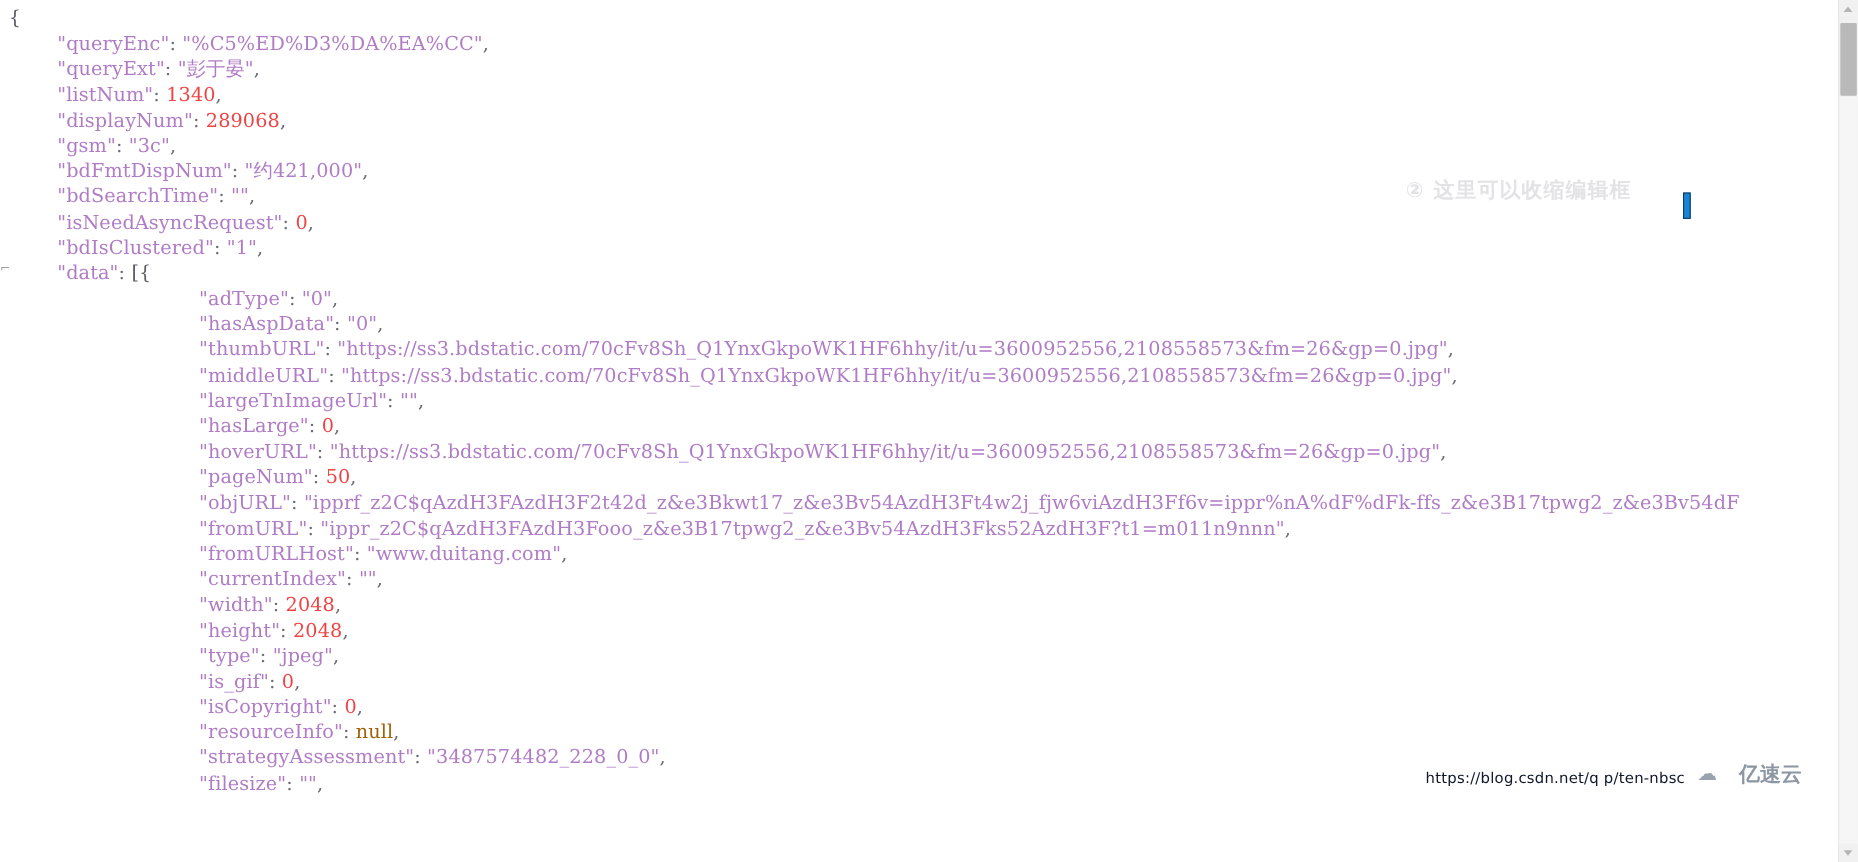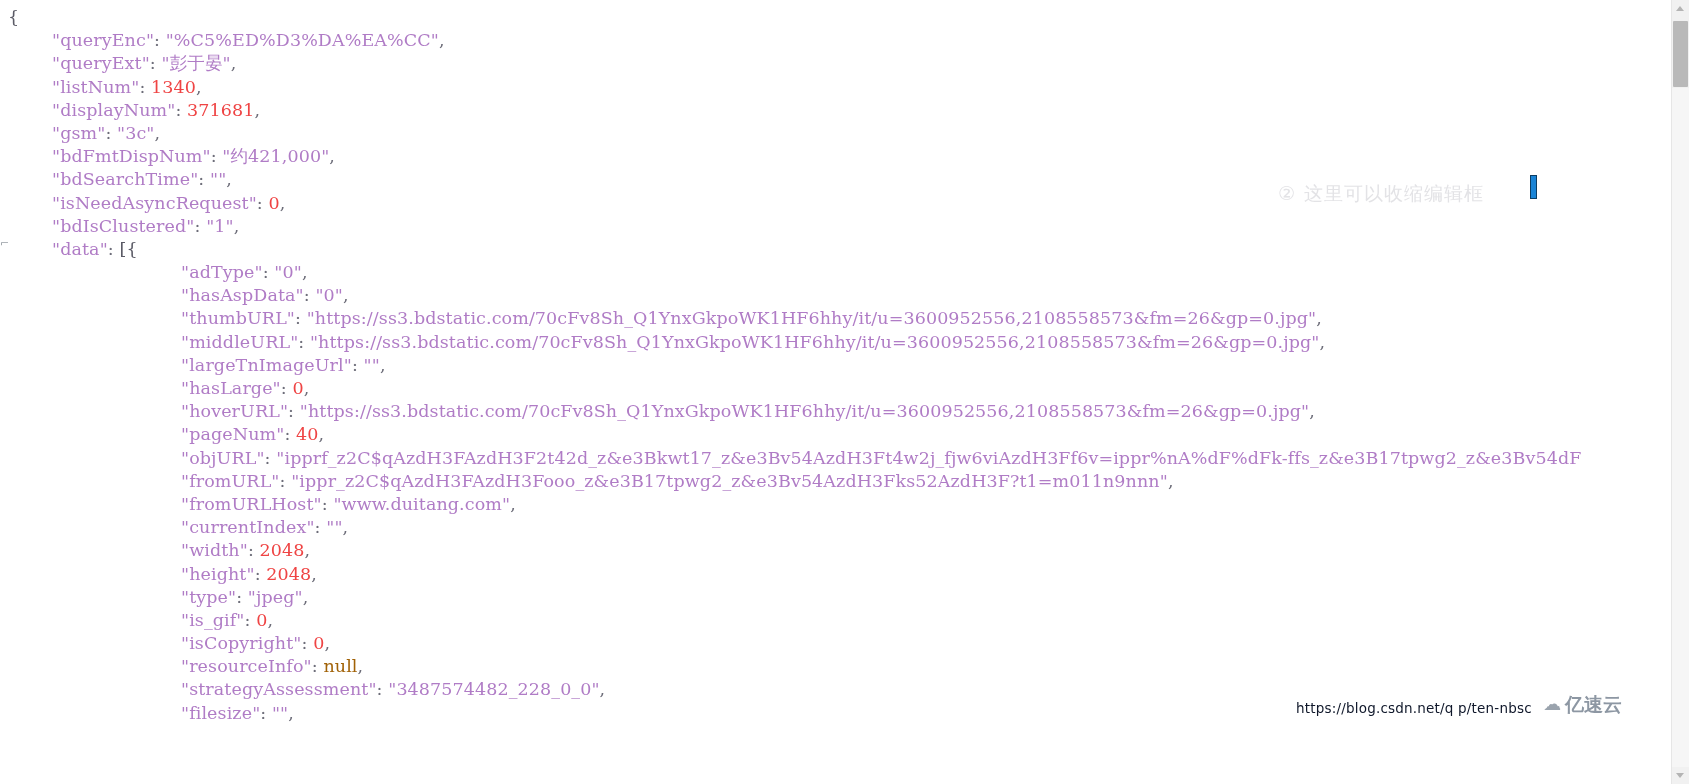--- a/index.html
+++ b/index.html
@@ -76,28 +76,29 @@
 
   
   .ind0 { padding-left: 8px; }
   .ind1 { padding-left: 52px; }
   .ind2 { padding-left: 181px; }
 
   
   .annotation {
     position: absolute;
     left: 1278px;
-    top: 180px;
+    top: 160px;
     font-family: "DejaVu Sans", "Liberation Sans", sans-serif;
     font-size: 19px;
     line-height: 26px;
     color: #e3e3e6;
     white-space: nowrap;
     user-select: none;
     letter-spacing: 1px;
+    font-weight: bold;
   }
   .annotation .circ-num {
     display: inline-block;
     margin-right: 8px;
   }
   .caret-bar {
     position: absolute;
     left: 1530px;
     top: 175px;
     width: 7px;
@@ -198,52 +199,53 @@
     line-height: 20px;
     font-family: "DejaVu Sans", "Liberation Sans", sans-serif;
   }
   .wm-brand .brand-text {
     font-family: "DejaVu Sans", "Liberation Sans", sans-serif;
     font-size: 19px;
     line-height: 20px;
     color: #8d97a3;
     font-weight: bold;
     letter-spacing: 0px;
+    margin-left: 16px;
   }
 </style>
 </head>
 <body>
 
 <div id="viewer">
 
   <div class="left-gutter">
     <div class="fold-marker">⌐</div>
   </div>
 
   <div class="code-pane">
 
   <div class="code-line ind0"><span class="tk-brace">{</span></div>
       <div class="code-line ind1"><span class="tk-str">"queryEnc"</span><span class="tk-colon">:</span><span class="tk-punct"> </span><span class="tk-str">"%C5%ED%D3%DA%EA%CC"</span><span class="tk-colon">,</span></div>
       <div class="code-line ind1"><span class="tk-str">"queryExt"</span><span class="tk-colon">:</span><span class="tk-punct"> </span><span class="tk-str">"彭于晏"</span><span class="tk-colon">,</span></div>
       <div class="code-line ind1"><span class="tk-str">"listNum"</span><span class="tk-colon">:</span><span class="tk-punct"> </span><span class="tk-num">1340</span><span class="tk-colon">,</span></div>
-      <div class="code-line ind1"><span class="tk-str">"displayNum"</span><span class="tk-colon">:</span><span class="tk-punct"> </span><span class="tk-num">371681</span><span class="tk-colon">,</span></div>
+      <div class="code-line ind1"><span class="tk-str">"displayNum"</span><span class="tk-colon">:</span><span class="tk-punct"> </span><span class="tk-num">289068</span><span class="tk-colon">,</span></div>
       <div class="code-line ind1"><span class="tk-str">"gsm"</span><span class="tk-colon">:</span><span class="tk-punct"> </span><span class="tk-str">"3c"</span><span class="tk-colon">,</span></div>
       <div class="code-line ind1"><span class="tk-str">"bdFmtDispNum"</span><span class="tk-colon">:</span><span class="tk-punct"> </span><span class="tk-str">"约421,000"</span><span class="tk-colon">,</span></div>
       <div class="code-line ind1"><span class="tk-str">"bdSearchTime"</span><span class="tk-colon">:</span><span class="tk-punct"> </span><span class="tk-str">""</span><span class="tk-colon">,</span></div>
       <div class="code-line ind1"><span class="tk-str">"isNeedAsyncRequest"</span><span class="tk-colon">:</span><span class="tk-punct"> </span><span class="tk-num">0</span><span class="tk-colon">,</span></div>
       <div class="code-line ind1"><span class="tk-str">"bdIsClustered"</span><span class="tk-colon">:</span><span class="tk-punct"> </span><span class="tk-str">"1"</span><span class="tk-colon">,</span></div>
       <div class="code-line ind1"><span class="tk-str">"data"</span><span class="tk-colon">:</span><span class="tk-punct"> </span><span class="tk-brace">[</span><span class="tk-brace">{</span></div>
       <div class="code-line ind2"><span class="tk-str">"adType"</span><span class="tk-colon">:</span><span class="tk-punct"> </span><span class="tk-str">"0"</span><span class="tk-colon">,</span></div>
       <div class="code-line ind2"><span class="tk-str">"hasAspData"</span><span class="tk-colon">:</span><span class="tk-punct"> </span><span class="tk-str">"0"</span><span class="tk-colon">,</span></div>
       <div class="code-line ind2"><span class="tk-str">"thumbURL"</span><span class="tk-colon">:</span><span class="tk-punct"> </span><span class="tk-str">"https://ss3.bdstatic.com/70cFv8Sh_Q1YnxGkpoWK1HF6hhy/it/u=3600952556,2108558573&amp;fm=26&amp;gp=0.jpg"</span><span class="tk-colon">,</span></div>
       <div class="code-line ind2"><span class="tk-str">"middleURL"</span><span class="tk-colon">:</span><span class="tk-punct"> </span><span class="tk-str">"https://ss3.bdstatic.com/70cFv8Sh_Q1YnxGkpoWK1HF6hhy/it/u=3600952556,2108558573&amp;fm=26&amp;gp=0.jpg"</span><span class="tk-colon">,</span></div>
       <div class="code-line ind2"><span class="tk-str">"largeTnImageUrl"</span><span class="tk-colon">:</span><span class="tk-punct"> </span><span class="tk-str">""</span><span class="tk-colon">,</span></div>
       <div class="code-line ind2"><span class="tk-str">"hasLarge"</span><span class="tk-colon">:</span><span class="tk-punct"> </span><span class="tk-num">0</span><span class="tk-colon">,</span></div>
       <div class="code-line ind2"><span class="tk-str">"hoverURL"</span><span class="tk-colon">:</span><span class="tk-punct"> </span><span class="tk-str">"https://ss3.bdstatic.com/70cFv8Sh_Q1YnxGkpoWK1HF6hhy/it/u=3600952556,2108558573&amp;fm=26&amp;gp=0.jpg"</span><span class="tk-colon">,</span></div>
-      <div class="code-line ind2"><span class="tk-str">"pageNum"</span><span class="tk-colon">:</span><span class="tk-punct"> </span><span class="tk-num">40</span><span class="tk-colon">,</span></div>
+      <div class="code-line ind2"><span class="tk-str">"pageNum"</span><span class="tk-colon">:</span><span class="tk-punct"> </span><span class="tk-num">50</span><span class="tk-colon">,</span></div>
       <div class="code-line ind2"><span class="tk-str">"objURL"</span><span class="tk-colon">:</span><span class="tk-punct"> </span><span class="tk-str">"ipprf_z2C$qAzdH3FAzdH3F2t42d_z&amp;e3Bkwt17_z&amp;e3Bv54AzdH3Ft4w2j_fjw6viAzdH3Ff6v=ippr%nA%dF%dFk-ffs_z&amp;e3B17tpwg2_z&amp;e3Bv54dF</span></div>
       <div class="code-line ind2"><span class="tk-str">"fromURL"</span><span class="tk-colon">:</span><span class="tk-punct"> </span><span class="tk-str">"ippr_z2C$qAzdH3FAzdH3Fooo_z&amp;e3B17tpwg2_z&amp;e3Bv54AzdH3Fks52AzdH3F?t1=m011n9nnn"</span><span class="tk-colon">,</span></div>
       <div class="code-line ind2"><span class="tk-str">"fromURLHost"</span><span class="tk-colon">:</span><span class="tk-punct"> </span><span class="tk-str">"www.duitang.com"</span><span class="tk-colon">,</span></div>
       <div class="code-line ind2"><span class="tk-str">"currentIndex"</span><span class="tk-colon">:</span><span class="tk-punct"> </span><span class="tk-str">""</span><span class="tk-colon">,</span></div>
       <div class="code-line ind2"><span class="tk-str">"width"</span><span class="tk-colon">:</span><span class="tk-punct"> </span><span class="tk-num">2048</span><span class="tk-colon">,</span></div>
       <div class="code-line ind2"><span class="tk-str">"height"</span><span class="tk-colon">:</span><span class="tk-punct"> </span><span class="tk-num">2048</span><span class="tk-colon">,</span></div>
       <div class="code-line ind2"><span class="tk-str">"type"</span><span class="tk-colon">:</span><span class="tk-punct"> </span><span class="tk-str">"jpeg"</span><span class="tk-colon">,</span></div>
       <div class="code-line ind2"><span class="tk-str">"is_gif"</span><span class="tk-colon">:</span><span class="tk-punct"> </span><span class="tk-num">0</span><span class="tk-colon">,</span></div>
       <div class="code-line ind2"><span class="tk-str">"isCopyright"</span><span class="tk-colon">:</span><span class="tk-punct"> </span><span class="tk-num">0</span><span class="tk-colon">,</span></div>
       <div class="code-line ind2"><span class="tk-str">"resourceInfo"</span><span class="tk-colon">:</span><span class="tk-punct"> </span><span class="tk-null">null</span><span class="tk-colon">,</span></div>

